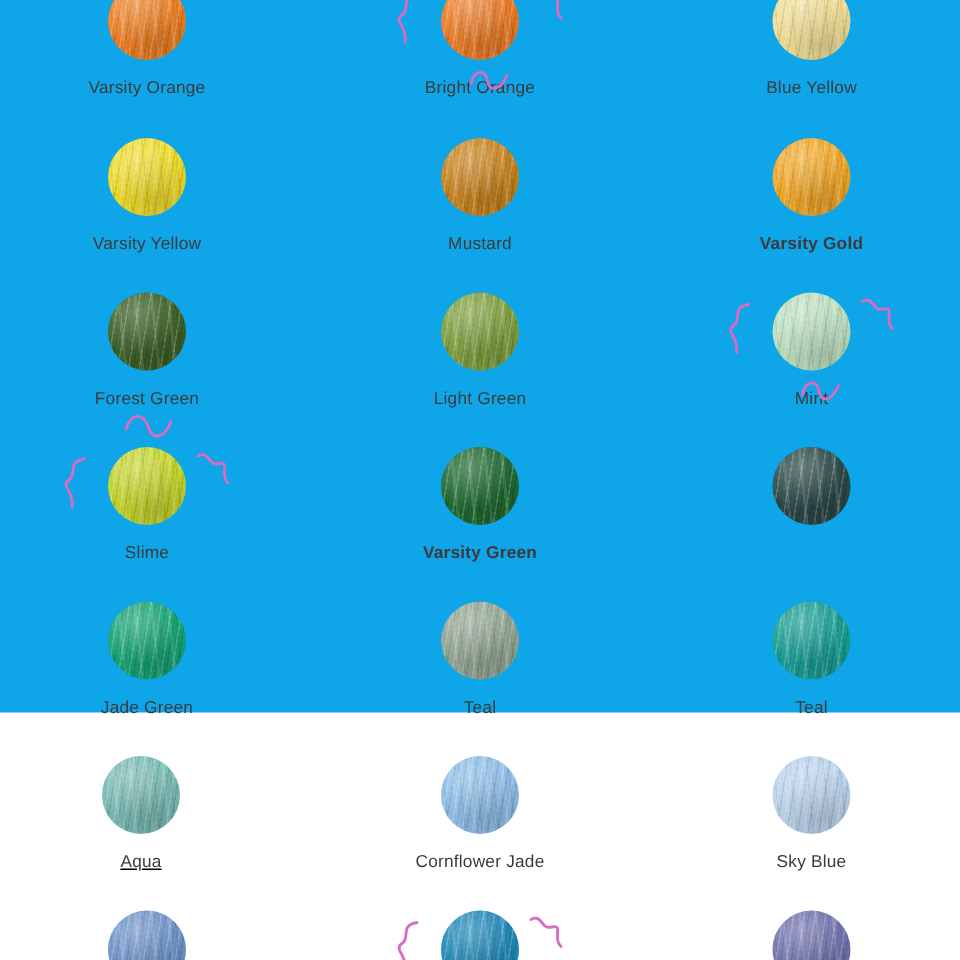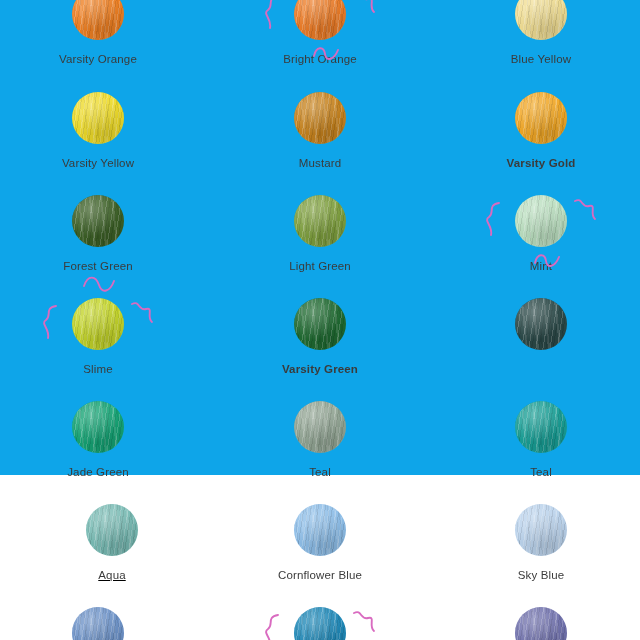--- a/index.html
+++ b/index.html
@@ -184,31 +184,31 @@
         <div class="swatch-disc" style="background: rgb(147, 166, 149);"></div>
       </div>
       <div class="swatch-label">Teal</div>
     </div>
     <div class="swatch-cell" style="left: 541px; top: 401px;">
       <div class="swatch-disc-wrap">
         <div class="swatch-disc" style="background: rgb(25, 159, 150);"></div>
       </div>
       <div class="swatch-label">Teal</div>
     </div>
-    <div class="swatch-cell" style="left: 112px; top: 504px; text-decoration: underline;">
+    <div class="swatch-cell" style="left: 94px; top: 504px; text-decoration: underline;">
       <div class="swatch-disc-wrap">
         <div class="swatch-disc" style="background: rgb(121, 187, 180);"></div>
       </div>
       <div class="swatch-label">Aqua</div>
     </div>
     <div class="swatch-cell" style="left: 320px; top: 504px;">
       <div class="swatch-disc-wrap">
         <div class="swatch-disc" style="background: rgb(142, 190, 232);"></div>
       </div>
-      <div class="swatch-label">Cornflower Blue</div>
+      <div class="swatch-label">Cornflower Jade</div>
     </div>
     <div class="swatch-cell" style="left: 541px; top: 504px;">
       <div class="swatch-disc-wrap">
         <div class="swatch-disc" style="background: rgb(187, 211, 236);"></div>
       </div>
       <div class="swatch-label">Sky Blue</div>
     </div>
     <div class="swatch-cell" style="left: 98px; top: 607px;">
       <div class="swatch-disc-wrap">
         <div class="swatch-disc" style="background: rgb(110, 147, 200);"></div>

